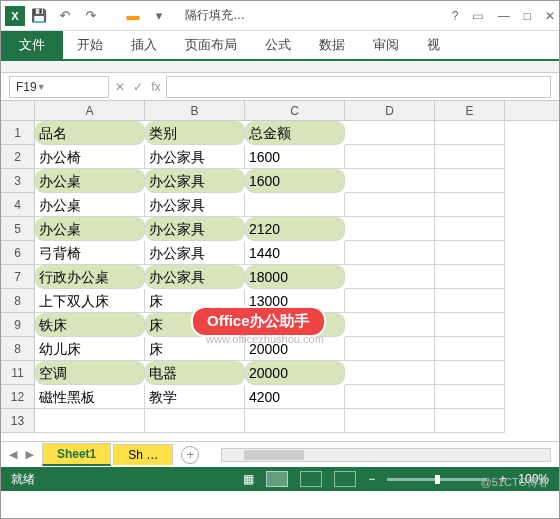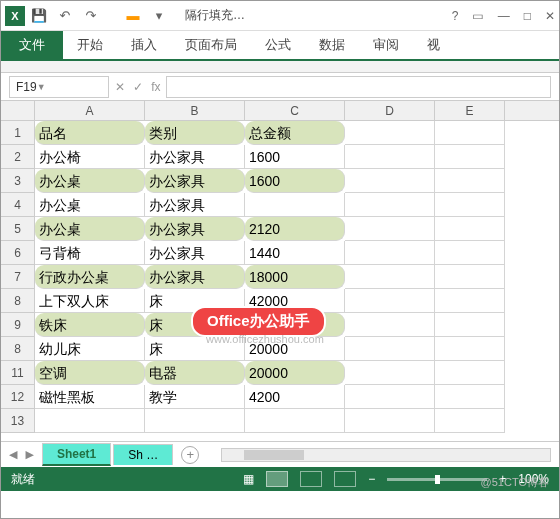--- a/index.html
+++ b/index.html
@@ -37,21 +37,21 @@
     .row { display: flex; height: 24px; }
     .cell { border-right: 1px solid #d4d4d4; border-bottom: 1px solid #d4d4d4; padding: 0 4px; font-size: 14px; color: #000; line-height: 24px; overflow: hidden; white-space: nowrap; }
     .num { }
     .shaded { background: #d8e4bc; border-radius: 9px; }
     
     .overlay-badge { position: absolute; left: 190px; top: 205px; background: #ef4444; color: #fff; border-radius: 14px; padding: 4px 14px; font-size: 15px; font-weight: bold; border: 2px solid #fff; z-index: 10; }
     .overlay-url { position: absolute; left: 205px; top: 232px; color: #bbb; font-size: 11px; z-index: 10; }
     
     .sheet-tabs { height: 26px; display: flex; align-items: center; border-top: 1px solid #ccc; padding: 0 8px; gap: 2px; background: #fff; }
     .sheet-nav { color: #888; font-size: 11px; margin-right: 6px; }
-    .sheet-tab { padding: 3px 14px; font-size: 12px; border: 1px solid #ccc; border-bottom: none; background: #5eead4; }
+    .sheet-tab { padding: 3px 14px; font-size: 12px; border: 1px solid #ccc; border-bottom: none; background: #fde047; }
     .sheet-tab.active { border-bottom: 2px solid #217346; color: #217346; font-weight: bold; }
     .sheet-add { width: 18px; height: 18px; border: 1px solid #aaa; border-radius: 50%; text-align: center; line-height: 15px; color: #888; font-size: 13px; margin-left: 6px; }
     .hscroll { flex: 1; margin-left: 20px; height: 14px; background: #eee; border: 1px solid #ccc; position: relative; }
     .hscroll-thumb { position: absolute; left: 22px; width: 60px; top: 1px; bottom: 1px; background: #cdcdcd; }
     
     .statusbar { height: 24px; background: #217346; color: #fff; display: flex; align-items: center; padding: 0 10px; font-size: 12px; gap: 12px; }
     .status-text { margin-right: auto; }
     .view-btn { width: 22px; height: 16px; border: 1px solid rgba(255,255,255,0.5); }
     .zoom-slider { width: 100px; height: 3px; background: rgba(255,255,255,0.5); position: relative; }
     .zoom-thumb { position: absolute; left: 48px; top: -3px; width: 5px; height: 9px; background: #fff; }
@@ -176,21 +176,21 @@
         <div class="row">
           <div class="cell col-A shaded">行政办公桌</div>
           <div class="cell col-B shaded">办公家具</div>
           <div class="cell col-C shaded num">18000</div>
           <div class="cell col-D"></div>
           <div class="cell col-E"></div>
         </div>
         <div class="row">
           <div class="cell col-A">上下双人床</div>
           <div class="cell col-B">床</div>
-          <div class="cell col-C num">42000</div>
+          <div class="cell col-C num">13000</div>
           <div class="cell col-D"></div>
           <div class="cell col-E"></div>
         </div>
         <div class="row">
           <div class="cell col-A shaded">铁床</div>
           <div class="cell col-B shaded">床</div>
           <div class="cell col-C shaded num">30000</div>
           <div class="cell col-D"></div>
           <div class="cell col-E"></div>
         </div>

